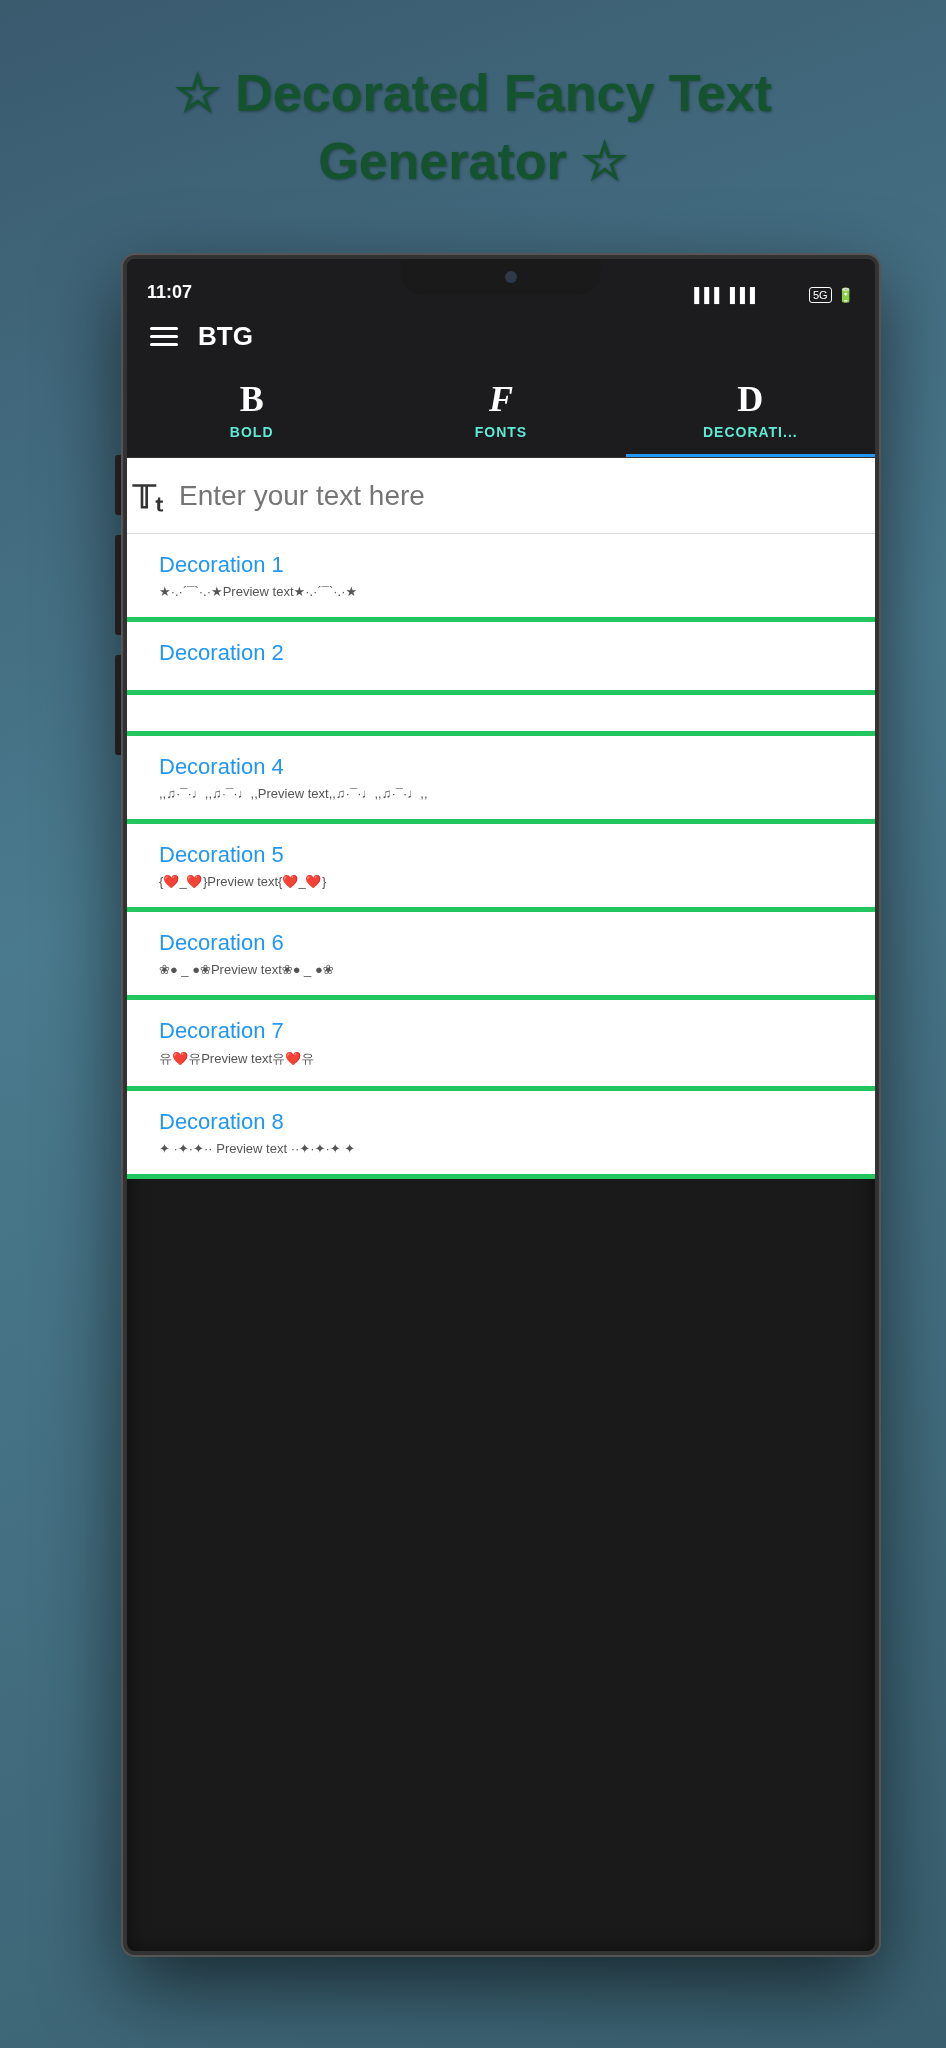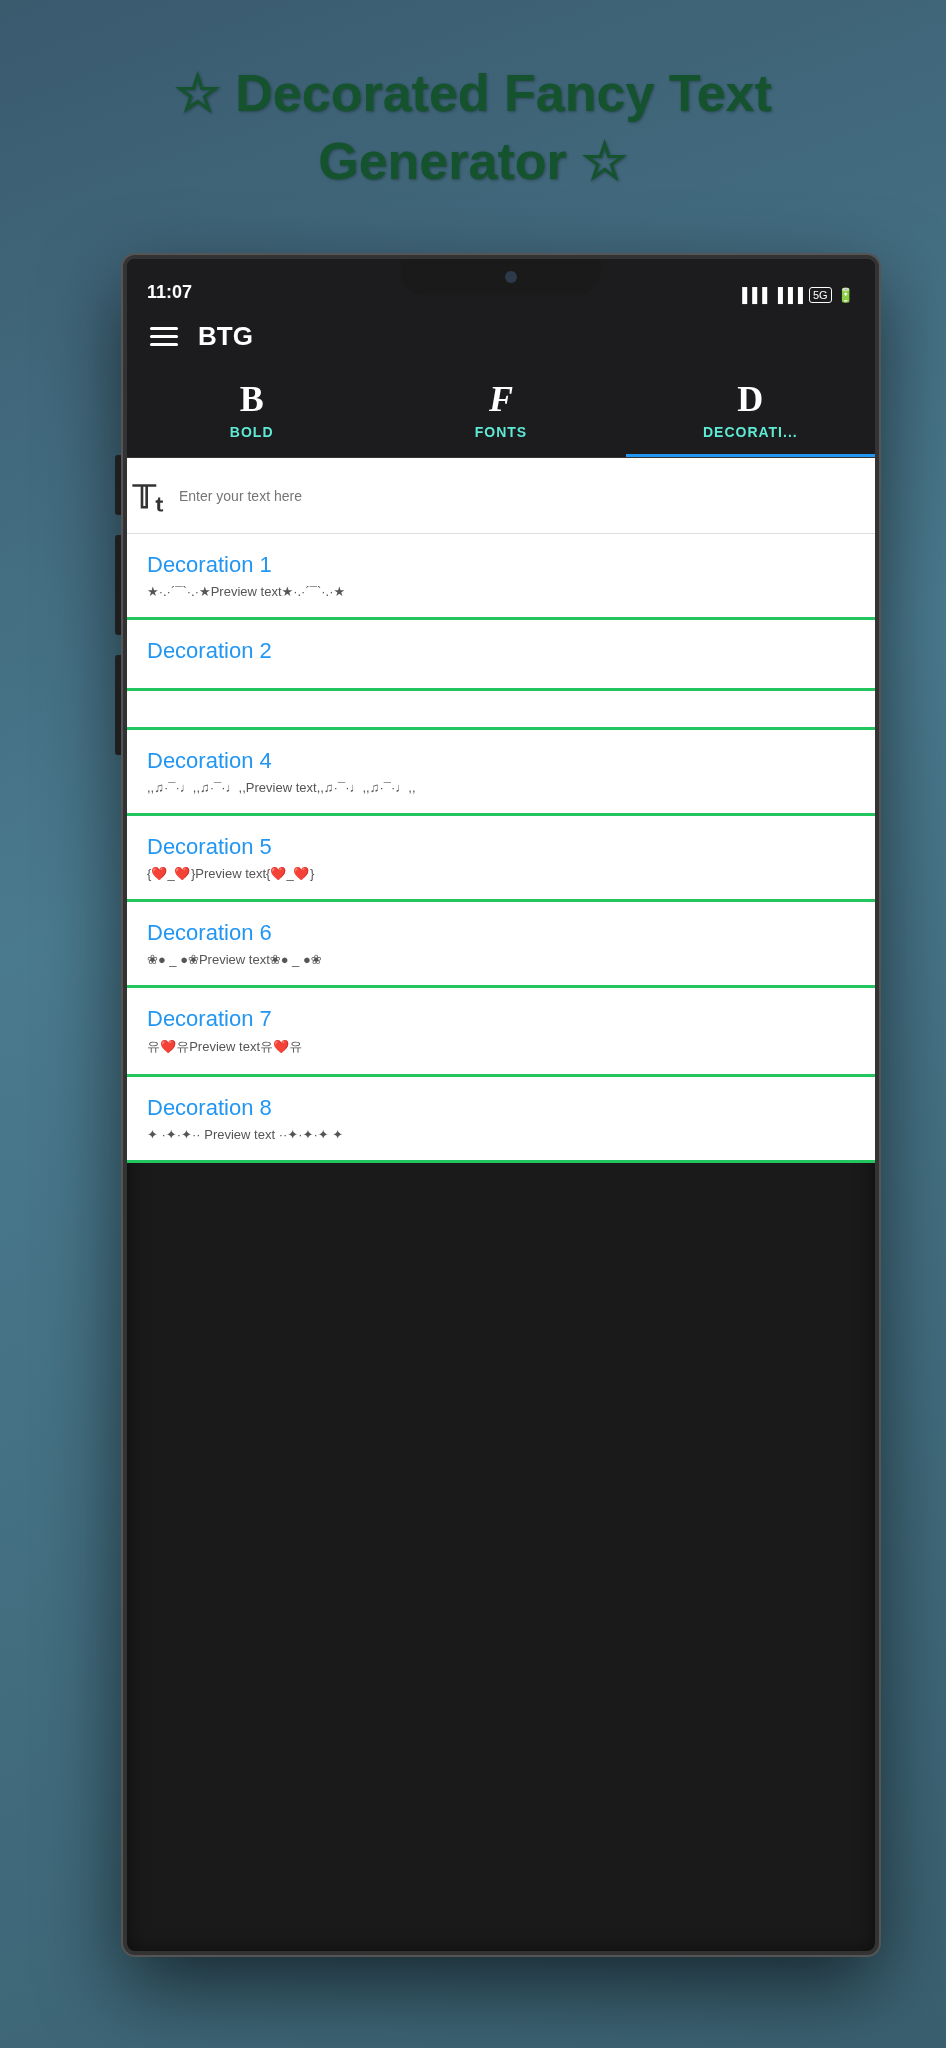--- a/index.html
+++ b/index.html
@@ -212,34 +212,34 @@
       margin-right: 16px;
       font-weight: bold;
       font-family: serif;
       color: #333;
     }
 
     .text-input {
       flex: 1;
       border: none;
       outline: none;
-      font-size: 14px;
+      font-size: 28px;
       color: #a16207;
       background: transparent;
     }
 
     
     .decoration-list {
       background: white;
       flex: 1;
     }
 
     .decoration-item {
-      padding: 18px 20px;
-      border-bottom: 3px solid #22c55e;
+      padding: 18px 32px;
+      border-bottom: 5px solid #22c55e;
       cursor: pointer;
     }
 
     .decoration-name {
       color: #2196F3;
       font-size: 22px;
       font-weight: 500;
       margin-bottom: 6px;
     }
 
@@ -272,21 +272,21 @@
 
     <div class="notch">
       <div class="notch-camera"></div>
     </div>
 
     <div class="status-bar">
       <span class="status-time">11:07</span>
       <div class="status-icons">
         <span>▐▐▐</span>
         <span>▐▐▐</span>
-        <span style="font-size:11px; border:1px solid white; padding:1px 3px; border-radius:3px;">5G</span>
+        <span style="font-size:11px; border:1px solid white; padding:1px 3px; border-radius:3px;margin-left:48px;">5G</span>
         <span>🔋</span>
       </div>
     </div>
 
     <div class="phone-screen">
 
       <div class="app-header">
         <div class="hamburger-icon">
           <span></span>
           <span></span>

